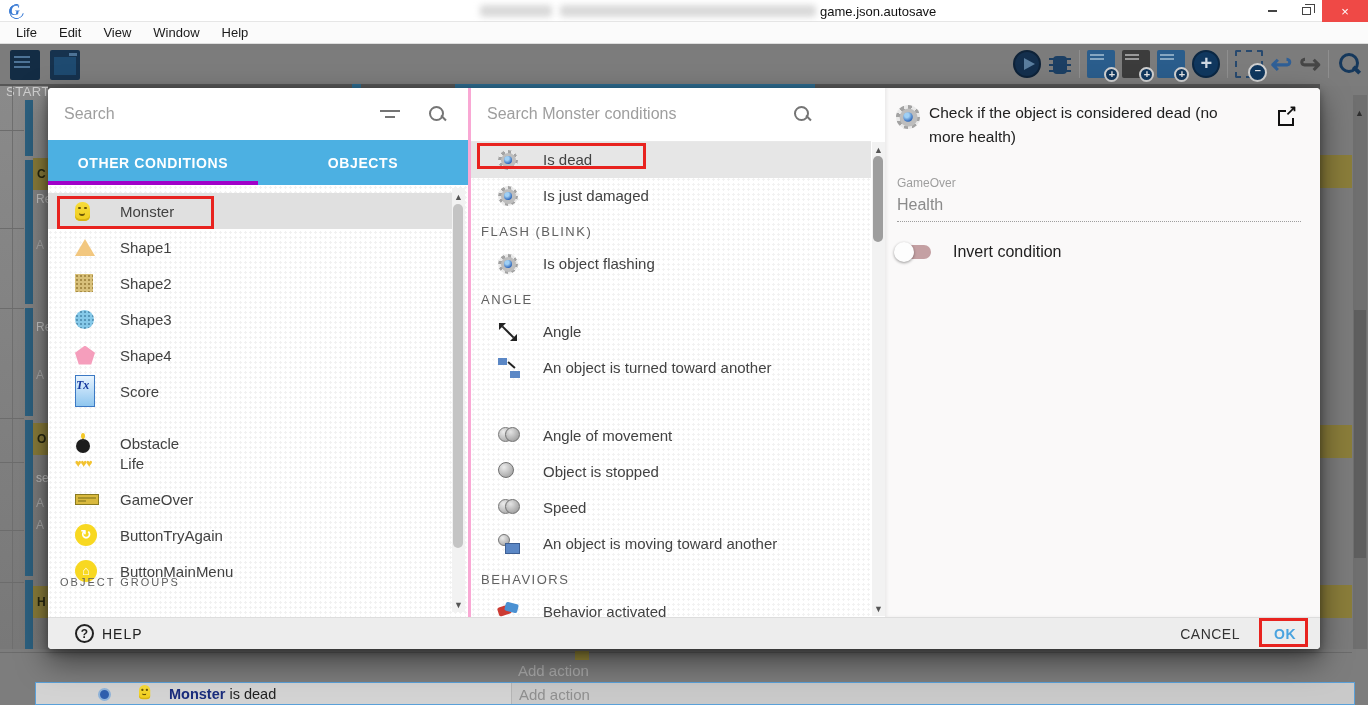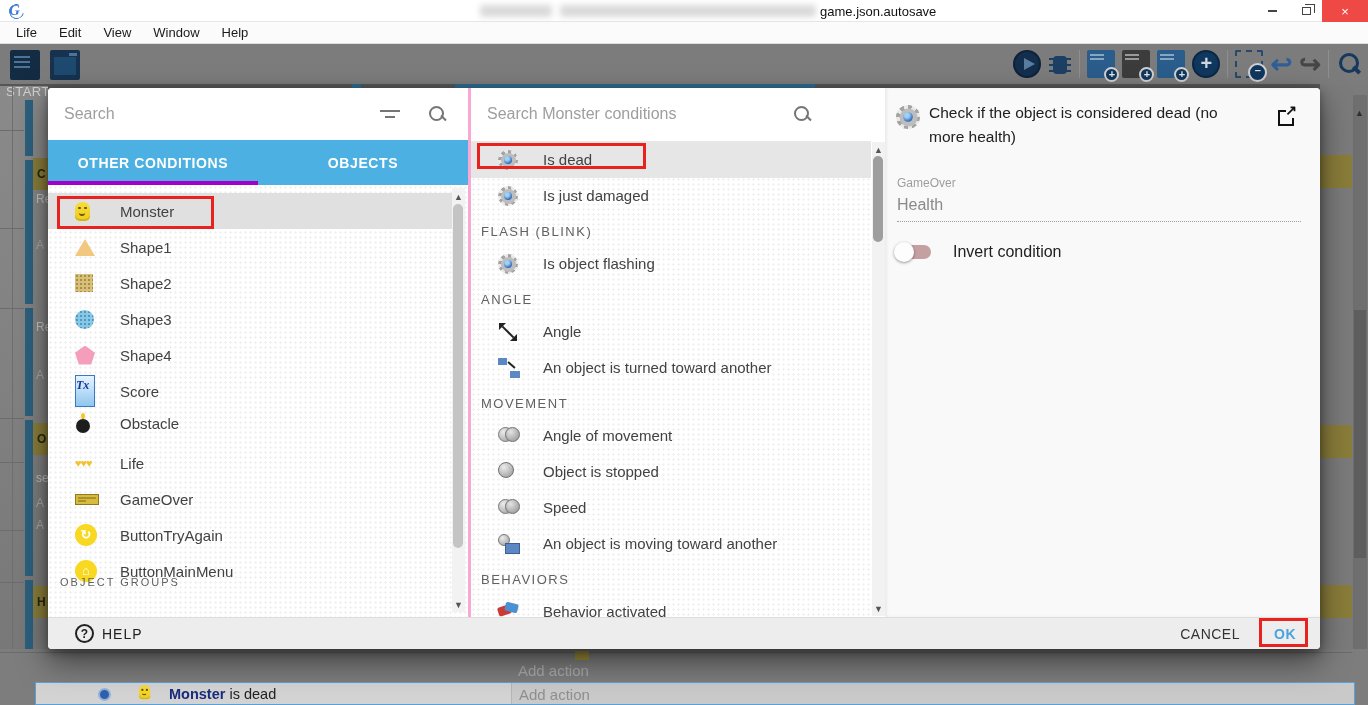--- a/index.html
+++ b/index.html
@@ -336,21 +336,21 @@
             <div class="icon-pent"></div>
           </div>
         <span class="olabel">Shape4</span>
       </div>
       <div class="obj-row" style="top:188px;">
         <div class="oicon">
             <div class="icon-score">Tx</div>
           </div>
         <span class="olabel">Score</span>
       </div>
-      <div class="obj-row" style="top:220px;">
+      <div class="obj-row" style="top:240px;">
         <div class="oicon">
             <div class="icon-bomb"></div>
           </div>
         <span class="olabel">Obstacle</span>
       </div>
       <div class="obj-row" style="top:260px;">
         <div class="oicon">
             <div class="icon-life">♥♥♥</div>
           </div>
         <span class="olabel">Life</span>
@@ -417,21 +417,20 @@
         <span class="clabel">Angle</span>
       </div>
       <div class="cond-row" style="top:208px;">
         <div class="cicon">
             <div class="icon-turned">
               <div class="tbar"></div>
             </div>
           </div>
         <span class="clabel">An object is turned toward another</span>
       </div>
-      <div class="cond-header" style="top:244px;">MOVEMENT</div>
       <div class="cond-row" style="top:276px;">
         <div class="cicon">
             <div class="icon-2circ"></div>
           </div>
         <span class="clabel">Angle of movement</span>
       </div>
       <div class="cond-row" style="top:312px;text-align:center;">
         <div class="cicon">
             <div class="icon-1circ"></div>
           </div>

